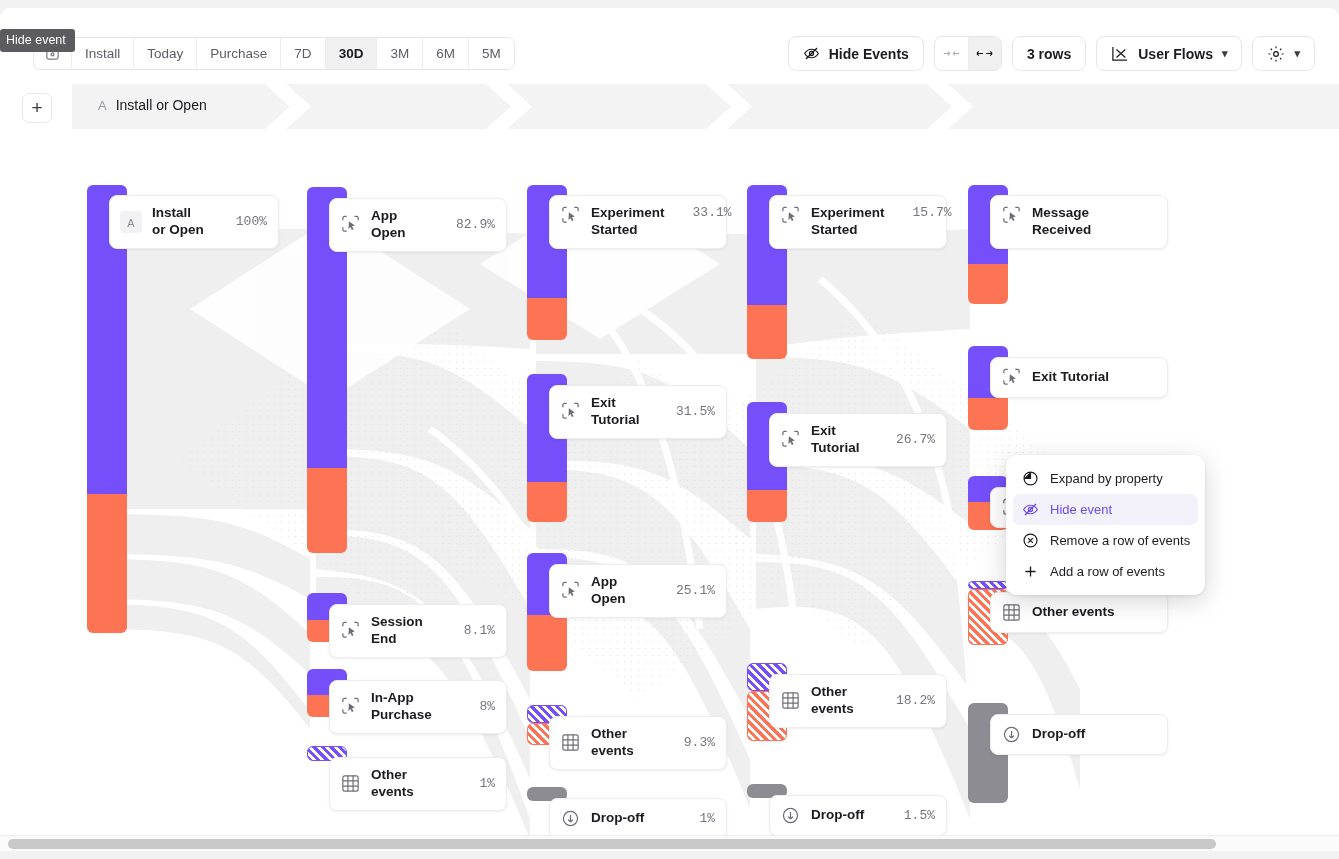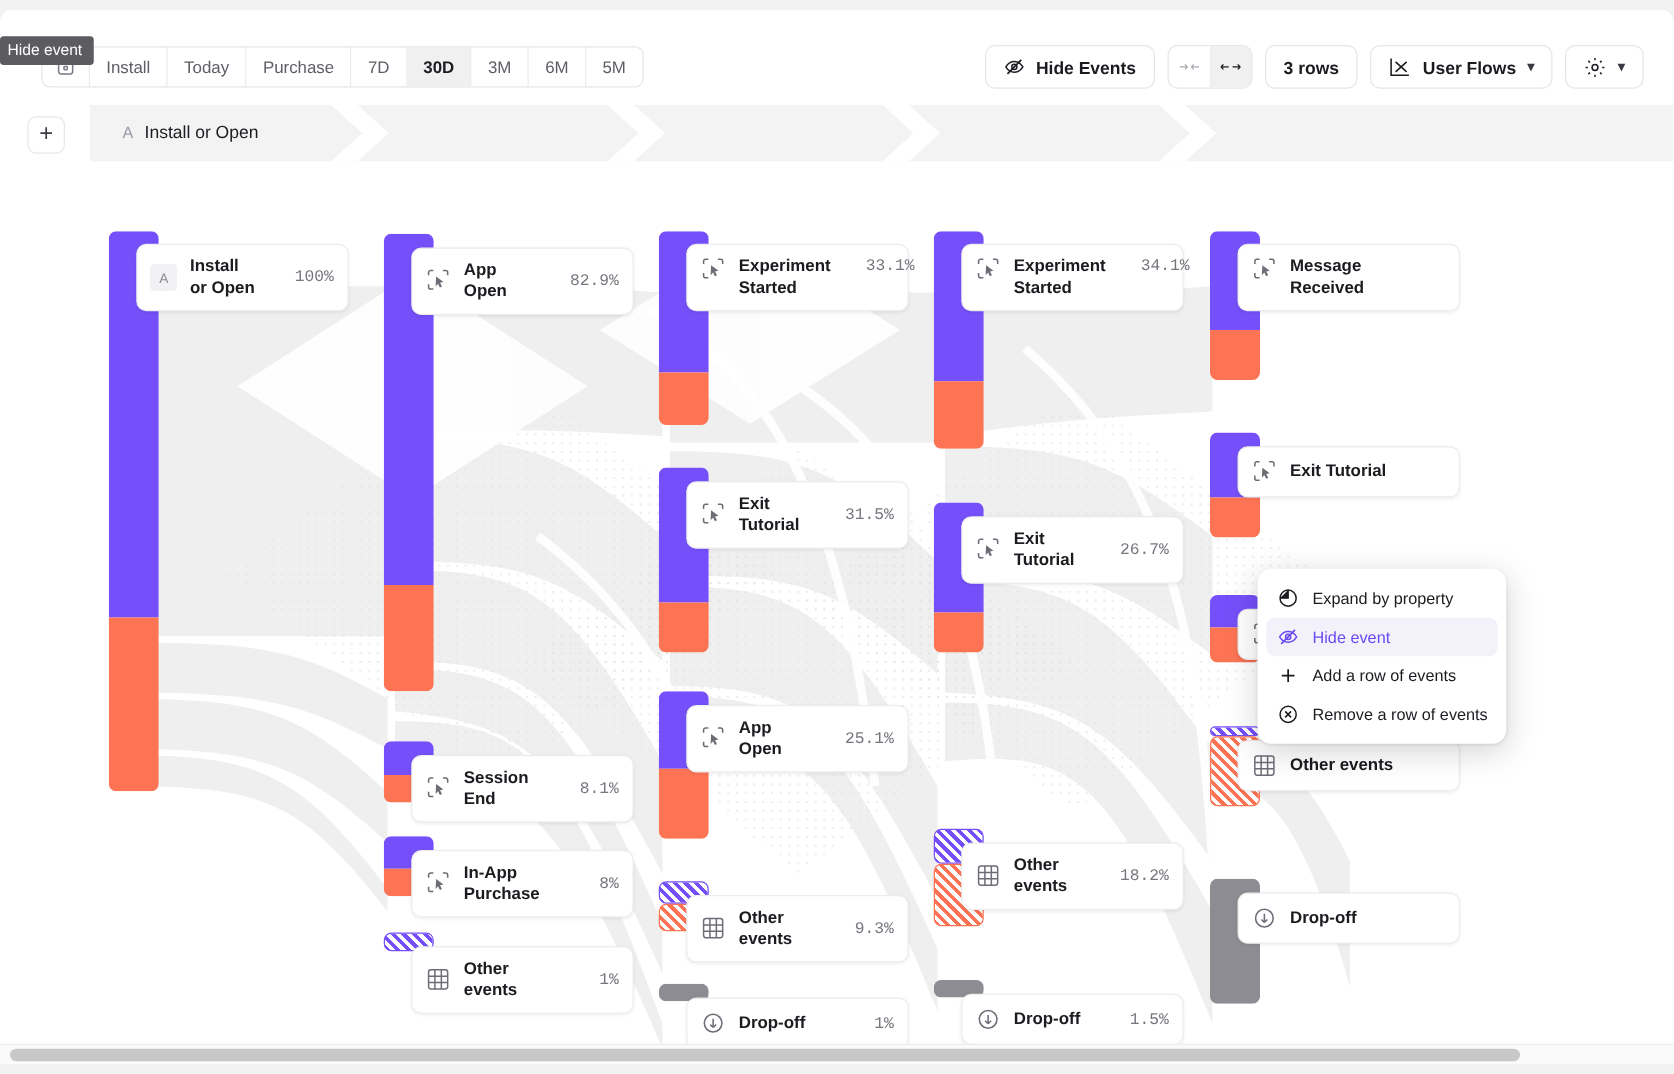--- a/index.html
+++ b/index.html
@@ -525,21 +525,21 @@
           <div class="seg-o" style="height:54px"></div>
         </div>
         <div class="card" style="width:178px; top:10px; align-items:flex-start">
           <span class="ic">
             <svg width="21" height="21" viewBox="0 0 22 22" fill="none" stroke="#6d6d77" stroke-width="1.3">
               <path d="M3 6.5V4.2A1.7 1.7 0 014.7 2.5H7M15 2.5h2.3A1.7 1.7 0 0119 4.2v2.3M3 14v2.3a1.7 1.7 0 001.7 1.7H7"></path>
               <path d="M9.3 7.6l6.2 4.5-2.9.7 1.6 3.1-1.7.9-1.6-3.1-2 2.2z" fill="#6d6d77" stroke="none"></path>
             </svg>
           </span>
           <span class="nm">Experiment Started</span>
-          <span class="pc">34.1%</span>
+          <span class="pc">15.7%</span>
         </div>
       </div>
 
       <div class="node" style="left:747px; top:322px">
         <div class="bar" style="height:120px">
           <div class="seg-p" style="height:88px"></div>
           <div class="seg-o" style="height:32px"></div>
         </div>
         <div class="card" style="width:178px; top:11px">
           <span class="ic">
@@ -685,34 +685,34 @@
         <svg width="17" height="17" viewBox="0 0 20 20" fill="none" stroke="#6a49f2" stroke-width="1.4">
           <path d="M2 10s3-5 8-5 8 5 8 5-3 5-8 5-8-5-8-5z"></path>
           <circle cx="10" cy="10" r="2.4"></circle>
           <path d="M3.5 16.5L16.5 3.5" stroke-width="1.6"></path>
         </svg>
       </span>
       <span>Hide event</span>
     </div>
     <div class="ctxitem">
       <span>
-        <svg width="17" height="17" viewBox="0 0 20 20" fill="none" stroke="#1b1b20" stroke-width="1.6">
-          <path d="M10 4v12M4 10h12"></path>
-        </svg>
-      </span>
-      <span>Add a row of events</span>
-    </div>
-    <div class="ctxitem">
-      <span>
         <svg width="17" height="17" viewBox="0 0 20 20" fill="none" stroke="#1b1b20" stroke-width="1.4">
           <circle cx="10" cy="10" r="7.6"></circle>
           <path d="M7.2 7.2l5.6 5.6M12.8 7.2l-5.6 5.6"></path>
         </svg>
       </span>
       <span>Remove a row of events</span>
     </div>
+    <div class="ctxitem">
+      <span>
+        <svg width="17" height="17" viewBox="0 0 20 20" fill="none" stroke="#1b1b20" stroke-width="1.6">
+          <path d="M10 4v12M4 10h12"></path>
+        </svg>
+      </span>
+      <span>Add a row of events</span>
+    </div>
   </div>
 
   <div class="hscroll">
     <div class="thumb"></div>
   </div>
 
 </div>
 
 </body></html>

